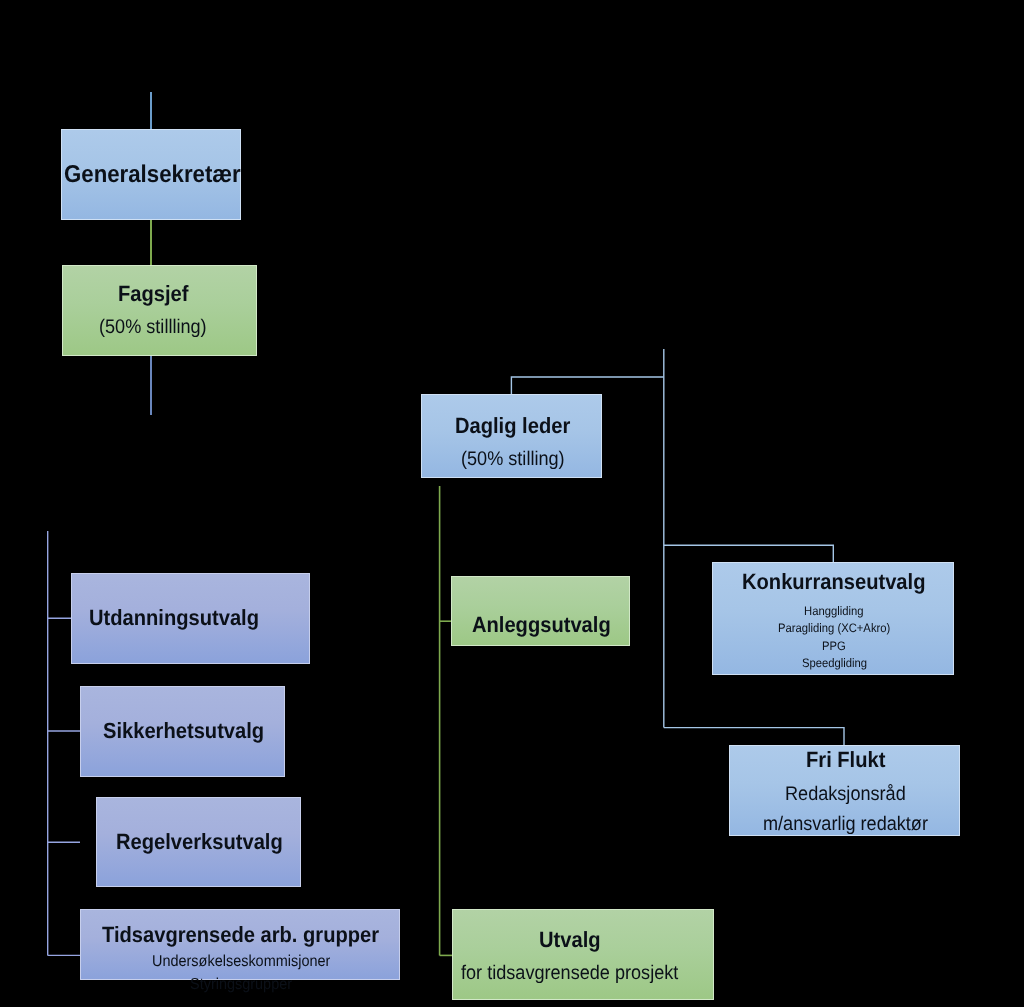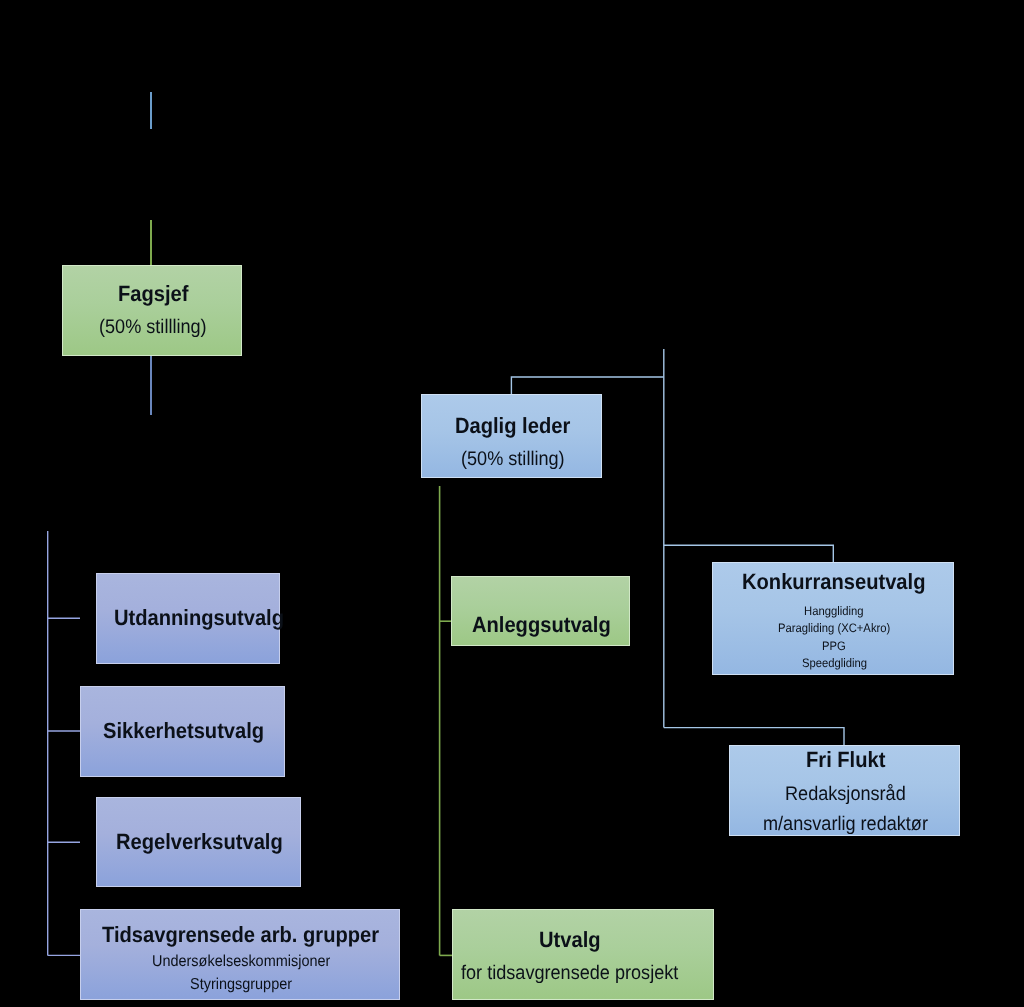--- a/index.html
+++ b/index.html
@@ -54,40 +54,43 @@
       <path d="M663.8 727.6 L844 727.6 L844 745"></path>
     </g>
     <g stroke="#7eaa4e" stroke-width="1.6" fill="none">
       <path d="M439.6 486 L439.6 955.4"></path>
       <path d="M439.6 621.2 L451 621.2"></path>
       <path d="M439.6 955.4 L452 955.4"></path>
     </g>
   </svg>
 
 
+  <div class="box c-blue" style="left:61px;top:129px;width:180px;height:91px;">
+    <div class="txt b-title" style="font-size: 24.3px; width: max-content; left: 1.7025px; top: 31px; transform: translateZ(0px) scaleX(0.915);">Generalsekretær</div>
+  </div>
 
-  <div class="box c-green" style="left:62px;top:265px;width:180px;height:91px;">
+  <div class="box c-green" style="left:62px;top:265px;width:195px;height:91px;">
     <div class="txt b-title" style="width: max-content; left: 54.7725px; top: 15.2px; transform: translateZ(0px) scaleX(0.915);">Fagsjef</div>
     <div class="txt b-sub" style="width: max-content; left: 36.015px; top: 50px; transform: translateZ(0px) scaleX(0.915);">(50% stillling)</div>
   </div>
 
 
-  <div class="box c-peri" style="left:96px;top:572.5px;width:184px;height:91px;">
+  <div class="box c-peri" style="left:71px;top:572.5px;width:239px;height:91px;">
     <div class="txt b-title" style="width: max-content; left: 17.405px; top: 31.6px; transform: translateZ(0px) scaleX(0.915);">Utdanningsutvalg</div>
   </div>
 
   <div class="box c-peri" style="left:80px;top:686px;width:205px;height:91px;">
     <div class="txt b-title" style="width: max-content; left: 21.98px; top: 31.2px; transform: translateZ(0px) scaleX(0.915);">Sikkerhetsutvalg</div>
   </div>
 
   <div class="box c-peri" style="left:80px;top:797px;width:205px;height:90px;margin-left:16px;">
     <div class="txt b-title" style="width: max-content; left: 19.235px; top: 31.2px; transform: translateZ(0px) scaleX(0.915);">Regelverksutvalg</div>
   </div>
 
-  <div class="box c-peri" style="left:80px;top:909px;width:320px;height:91px;">
+  <div class="box c-peri" style="left:80px;top:909px;width:320px;height:71px;">
     <div class="txt b-title" style="width: max-content; left: 21.3775px; top: 12px; transform: translateZ(0px) scaleX(0.915);">Tidsavgrensede arb. grupper</div>
     <div>
         <div class="txt b-line" style="font-size: 15.8px; width: max-content; left: 70.7875px; top: 43px; transform: translateZ(0px) scaleX(0.915);">Undersøkelseskommisjoner</div>
         <div class="txt b-line" style="font-size: 15.8px; width: max-content; left: 108.76px; top: 66px; transform: translateZ(0px) scaleX(0.915);">Styringsgrupper</div>
       </div>
   </div>
 
 
   <div class="box c-blue" style="left:421px;top:394px;width:181px;height:84px;">
     <div class="txt b-title" style="width: max-content; left: 32.855px; top: 18px; transform: translateZ(0px) scaleX(0.915);">Daglig leder</div>

